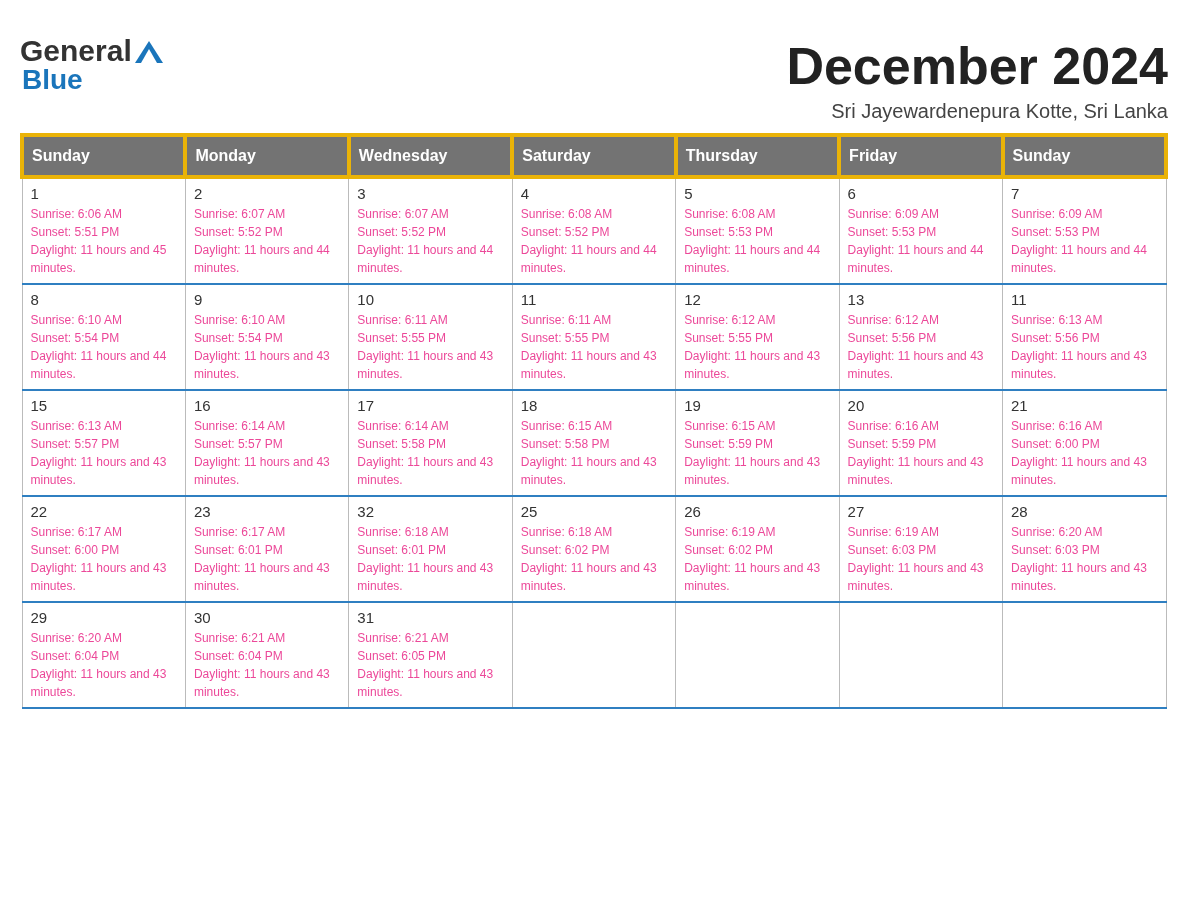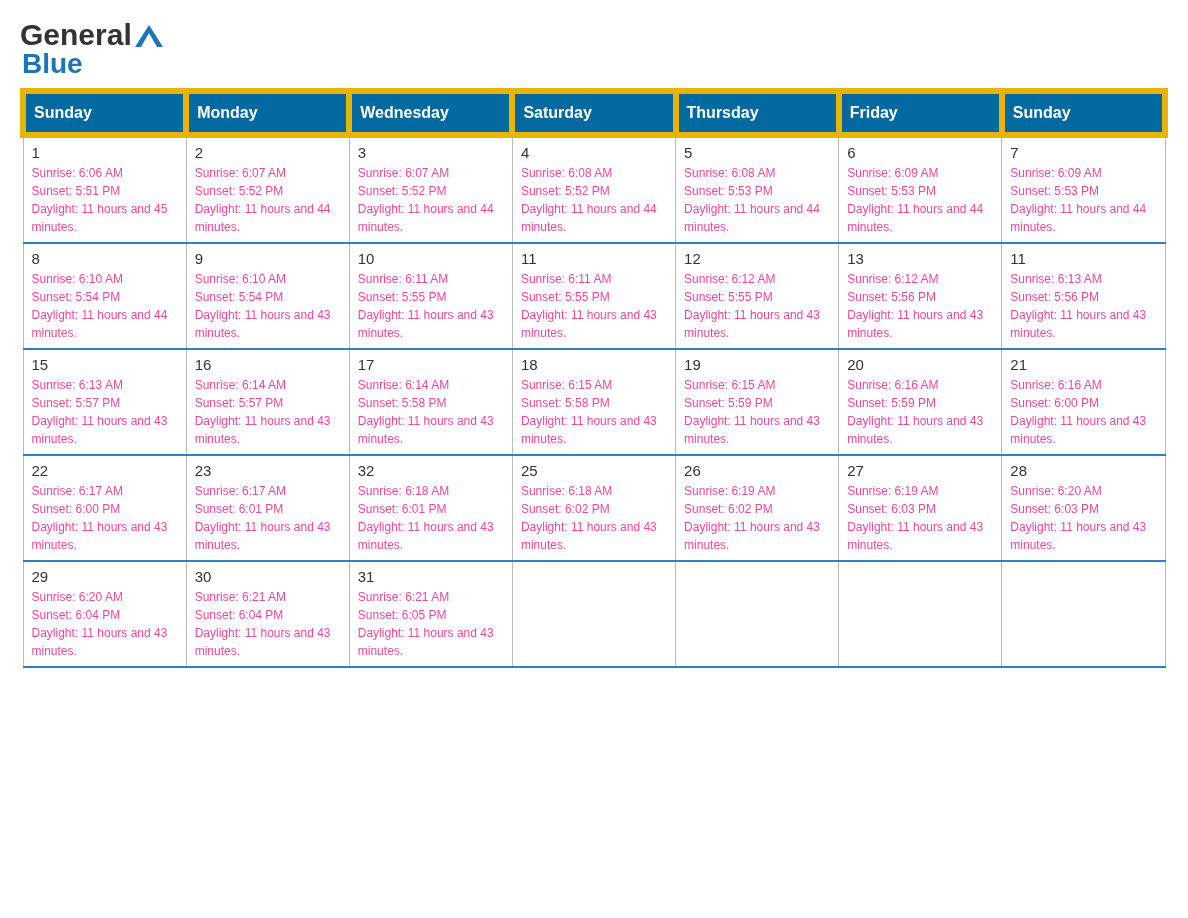--- a/index.html
+++ b/index.html
@@ -8,20 +8,21 @@
       background: #fff;
       padding: 20px;
       width: 1188px;
       min-height: 918px;
     }
     .header {
       display: flex;
       justify-content: space-between;
       align-items: flex-start;
       margin-bottom: 10px;
+      margin-top: 16px;
     }
     .logo {
       display: flex;
       flex-direction: column;
       align-items: flex-start;
       line-height: 1;
     }
     .title-area {
       text-align: right;
     }
@@ -34,26 +35,26 @@
       font-size: 20px;
       color: #444;
       margin-top: 4px;
     }
     .calendar {
       width: 100%;
       border-collapse: collapse;
       margin-top: 10px;
     }
     .calendar th {
-      background-color: #0369a1;
+      background-color: #737373;
       color: #fff;
       font-size: 16px;
       font-weight: bold;
       padding: 10px 8px;
-      border: 6px solid #eab308;
+      border: 4px solid #eab308;
       text-align: left;
     }
     .calendar td {
       vertical-align: top;
       border: 1px solid #bbb;
       padding: 6px 8px;
       font-size: 13px;
       color: #333;
       width: calc(100% / 7);
     }
@@ -99,20 +100,24 @@
       <span class="logo-general">General</span>
       <svg width="28" height="22" viewBox="0 0 28 22" style="margin-left:3px; margin-top:2px;">
         <polygon points="0,22 14,0 28,22" fill="#1a75bb"></polygon>
         <polygon points="6,22 14,8 22,22" fill="#fff"></polygon>
       </svg>
     </div>
     <div>
       <span class="logo-blue-text">Blue</span>
     </div>
   </div>
+  <div class="title-area">
+    <div class="month-title">December 2024</div>
+    <div class="location">Sri Jayewardenepura Kotte, Sri Lanka</div>
+  </div>
 </div>
 
 <table class="calendar">
   <thead>
     <tr>
       <th>Sunday</th>
       <th>Monday</th>
       <th>Wednesday</th>
       <th>Saturday</th>
       <th>Thursday</th>

